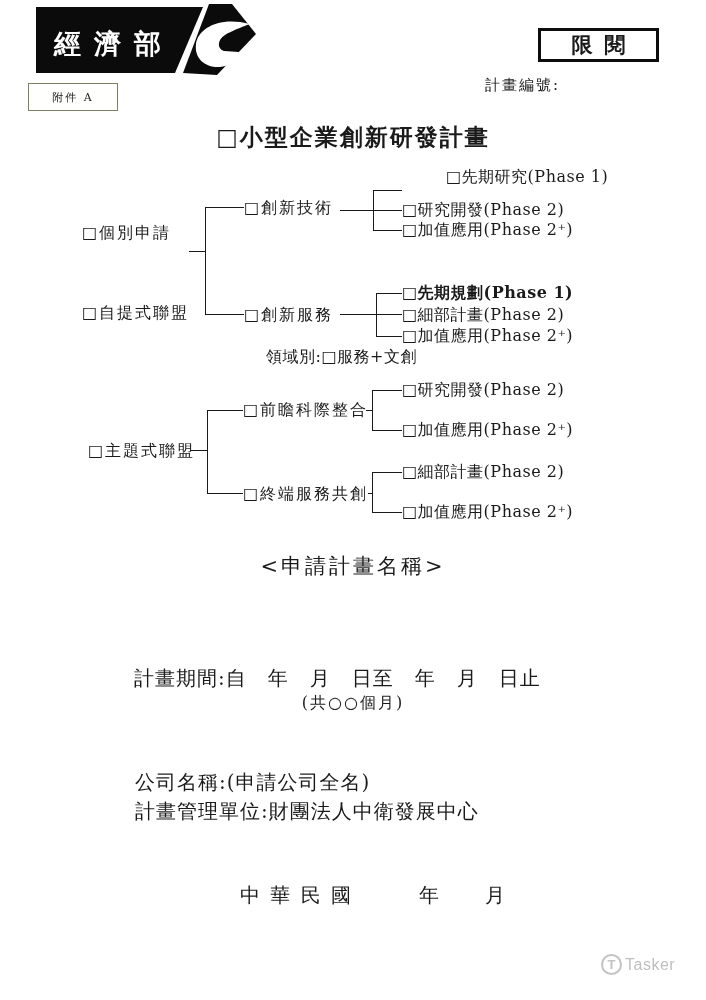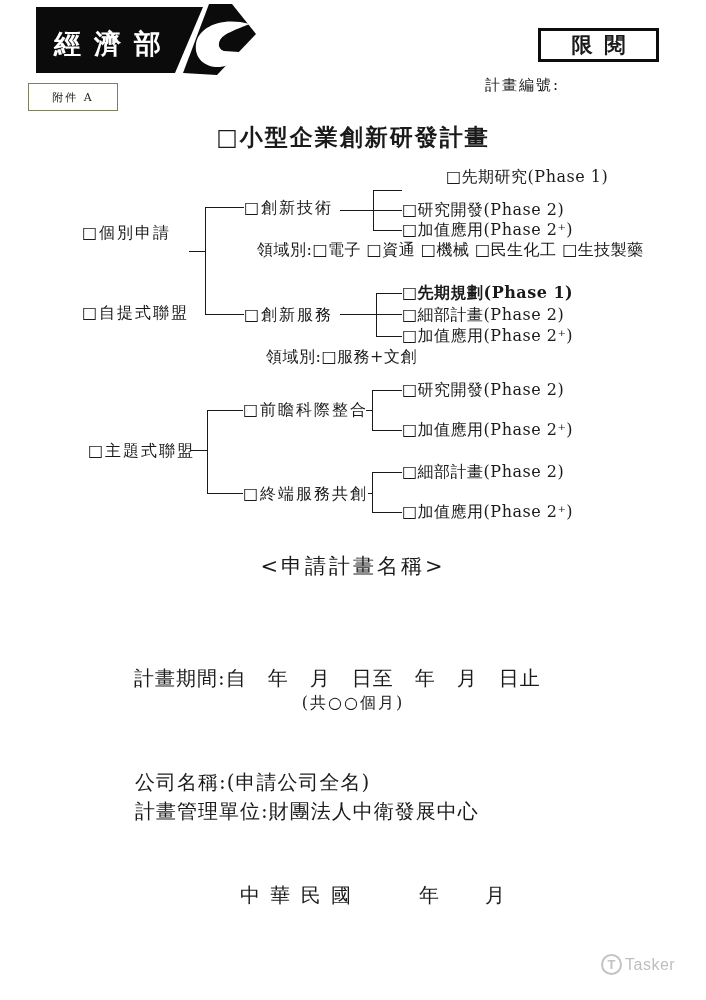--- a/index.html
+++ b/index.html
@@ -64,21 +64,20 @@
   <div class="abs treelabel" style="left:88px; top:442px;">□主題式聯盟</div>
 
   <div class="abs treelabel" style="left:244px; top:199px;">□創新技術</div>
   <div class="abs treelabel" style="left:244px; top:306px;">□創新服務</div>
   <div class="abs treelabel" style="left:243px; top:401px;">□前瞻科際整合</div>
   <div class="abs treelabel" style="left:243px; top:485px;">□終端服務共創</div>
 
   <div class="abs phaseitem" style="left:402px; top:168px;margin-left:44px;">□先期研究(Phase 1)</div>
   <div class="abs phaseitem" style="left:402px; top:201px;">□研究開發(Phase 2)</div>
   <div class="abs phaseitem" style="left:402px; top:221px;">□加值應用(Phase 2⁺)</div>
-  <div class="abs domainline" style="left:257px; top:241px;">領域別:□電子 □資通 □機械 □民生化工 □生技製藥</div>
 
   <div class="abs phaseitem" style="left:402px; top:284px;font-weight:bold;">□先期規劃(Phase 1)</div>
   <div class="abs phaseitem" style="left:402px; top:306px;">□細部計畫(Phase 2)</div>
   <div class="abs phaseitem" style="left:402px; top:327px;">□加值應用(Phase 2⁺)</div>
   <div class="abs domainline" style="left:266px; top:348px;">領域別:□服務+文創</div>
 
   <div class="abs phaseitem" style="left:402px; top:381px;">□研究開發(Phase 2)</div>
   <div class="abs phaseitem" style="left:402px; top:421px;">□加值應用(Phase 2⁺)</div>
 
   <div class="abs phaseitem" style="left:402px; top:463px;">□細部計畫(Phase 2)</div>

